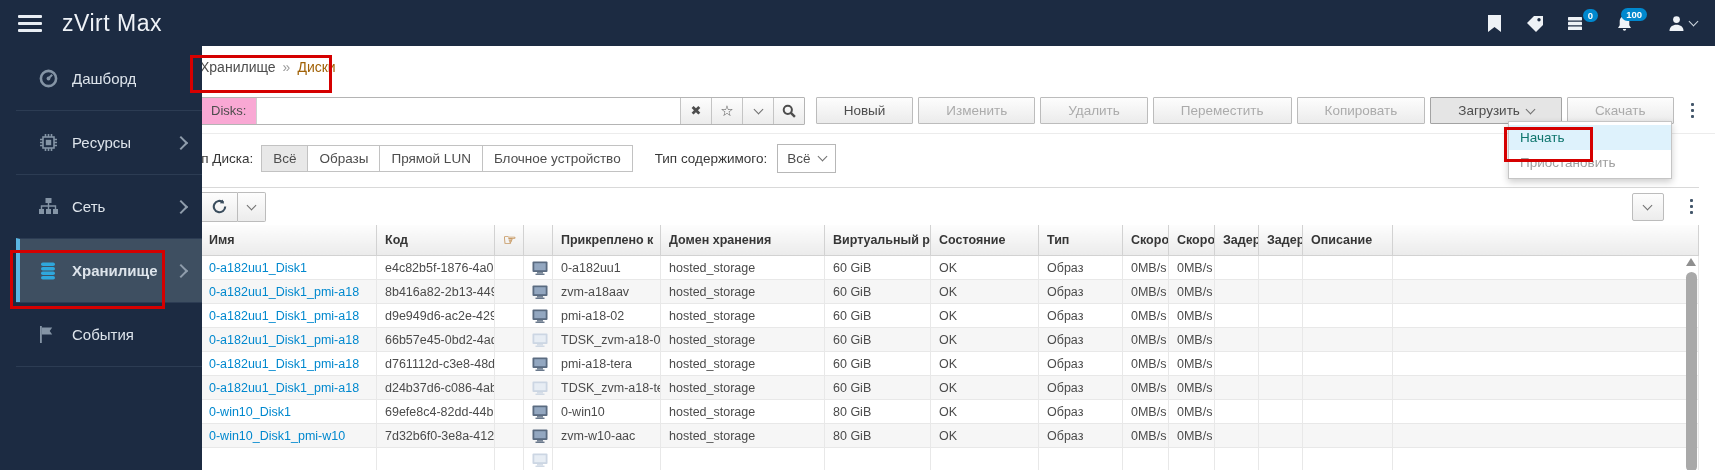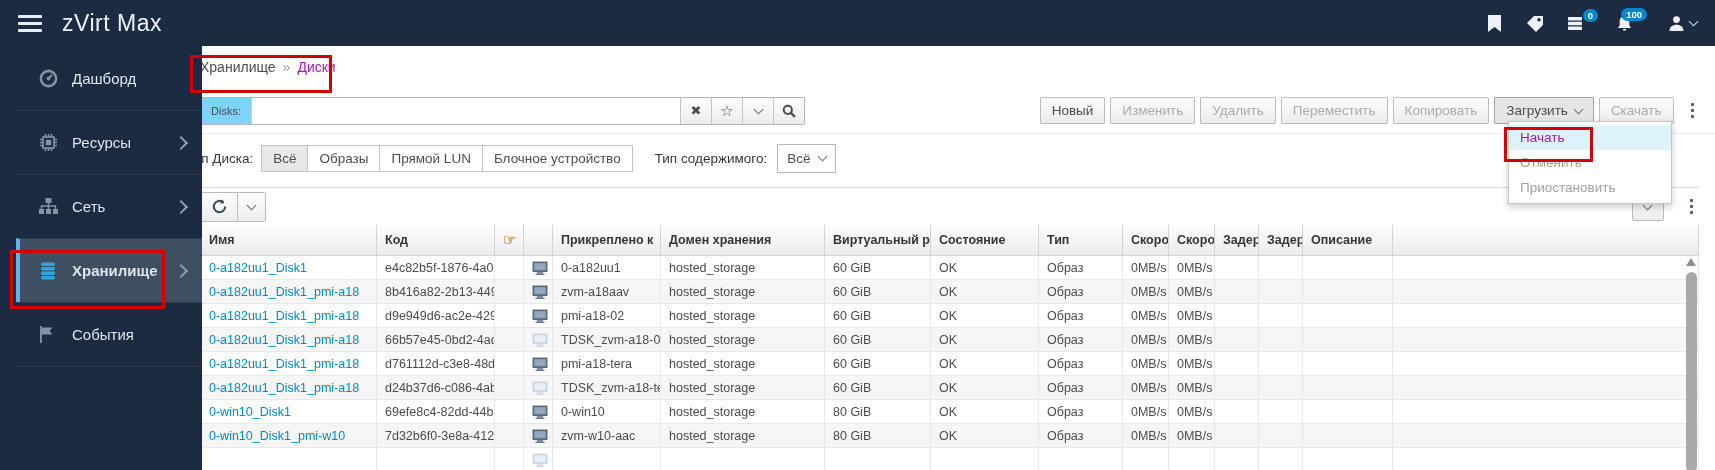--- a/index.html
+++ b/index.html
@@ -26,31 +26,31 @@
   .side-item.active{background:#3e4f61;border-left:4px solid #5ab6e3;font-weight:bold;}
   .side-item.active .sicon{margin-left:16px;}
   .sidebar-bottom-border{height:1px;background:#2c3c53;}
 
   
   .main{position:absolute;left:186px;top:46px;width:1529px;height:424px;background:#fff;}
 
   .breadcrumb-row{height:42px;display:flex;align-items:center;padding-left:14px;font-size:14px;}
   .crumb-parent{color:#4d4d4d;cursor:pointer;}
   .crumb-sep{color:#9b9b9b;margin:0 7px;}
-  .crumb-current{color:#a21caf;cursor:pointer;}
+  .crumb-current{color:#a16207;cursor:pointer;}
 
   .toolbar-row{height:45px;display:flex;align-items:center;padding:0 15px 0 14px;border-bottom:1px solid #ececec;}
   .search-bar{display:flex;align-items:stretch;width:605px;height:28px;border:1px solid #b4b4b4;border-radius:1px;box-sizing:border-box;}
-  .search-label{background:#7dd3fc;border-right:1px solid #cfcfcf;display:flex;align-items:center;padding:0 10px;font-size:11px;color:#4d4d4d;}
+  .search-label{background:#f9a8d4;border-right:1px solid #cfcfcf;display:flex;align-items:center;padding:0 10px;font-size:13px;color:#4d4d4d;}
   .search-input{flex:1;border:none;outline:none;font-size:13px;padding:0 6px;min-width:0;}
   .sbtn{width:30px;display:flex;align-items:center;justify-content:center;border-left:1px solid #c4c4c4;background:linear-gradient(#fdfdfd,#ececec);cursor:pointer;color:#4d4d4d;font-size:13px;}
   .sbtn .caret{color:#7a7a7a;}
 
   .action-buttons{margin-left:auto;display:flex;align-items:center;gap:5px;}
-  .btn{height:27px;padding:0 11px;font-size:13.5px;color:#4d4d4d;background:linear-gradient(#fdfdfd,#ebebeb);border:1px solid #bcbcbc;border-radius:1px;cursor:pointer;font-family:inherit;display:flex;align-items:center;gap:7px;white-space:nowrap;}
+  .btn{height:27px;padding:0 27px;font-size:13.5px;color:#4d4d4d;background:linear-gradient(#fdfdfd,#ebebeb);border:1px solid #bcbcbc;border-radius:1px;cursor:pointer;font-family:inherit;display:flex;align-items:center;gap:7px;white-space:nowrap;}
   .btn.disabled{color:#ababab;}
   .btn.open{background:#e5e5e5;border-color:#a3a3a3;}
   .caret{display:inline-block;width:6px;height:6px;border-right:1.6px solid #6f6f6f;border-bottom:1.6px solid #6f6f6f;transform:rotate(45deg);margin-top:-3px;}
   .kebab{display:flex;flex-direction:column;gap:2.5px;padding:4px 6px;cursor:pointer;margin-left:6px;}
   .kebab i{width:3.5px;height:3.5px;background:#44576b;border-radius:1px;}
 
   .filter-row{height:48px;display:flex;align-items:center;font-size:13.5px;color:#363636;}
   .fgroup{display:flex;margin-left:8px;}
   .fbtn{height:27px;padding:0 11px;font-size:13.5px;color:#4d4d4d;background:#fff;border:1px solid #c2c2c2;border-left-width:0;cursor:pointer;font-family:inherit;}
   .fbtn:first-child{border-left-width:1px;}
@@ -75,21 +75,21 @@
   td.c-icon, th.c-icon{padding:0;text-align:center;}
   .name-link{color:#0088ce;cursor:pointer;}
   .hand-glyph{color:#c89b66;font-size:15px;}
   .monitor svg{vertical-align:middle;}
   .monitor .mb{fill:#5a6b80;} .monitor .ms{fill:#93a7c0;}
   .monitor.pale .mb{fill:#ccd6e3;} .monitor.pale .ms{fill:#e7edf4;}
 
   
   .dropdown{position:absolute;left:1508px;top:121px;width:162px;background:#fff;border:1px solid #c5c5c5;box-shadow:0 3px 7px rgba(0,0,0,.2);z-index:50;padding:3px 0;}
   .dd-item{height:25px;display:flex;align-items:center;padding-left:11px;font-size:13.5px;color:#9f9f9f;cursor:pointer;}
-  .dd-item.enabled{color:#a21caf;}
+  .dd-item.enabled{color:#0f766e;}
   .dd-item.highlighted{background:#def2fc;}
 
   
   .vscroll-up{position:absolute;left:1686px;top:258px;width:0;height:0;border-left:5.5px solid transparent;border-right:5.5px solid transparent;border-bottom:8px solid #8f8f8f;z-index:8;cursor:pointer;}
   .vscroll-thumb{position:absolute;left:1686px;top:272px;width:11px;height:200px;background:#a9a9a9;border-radius:6px;z-index:8;cursor:grab;}
 
   
   .anno{position:absolute;border:3px solid #d50000;z-index:60;pointer-events:none;}
 </style>
 </head>
@@ -542,21 +542,20 @@
               <td></td>
               <td></td>
             </tr>
           </tbody>
       </table>
     </div>
   </div>
 
   <div class="dropdown" id="upload-menu">
       <div class="dd-item enabled highlighted">Начать</div>
-      <div class="dd-item">Отменить</div>
       <div class="dd-item">Приостановить</div>
     </div>
 
   <div class="vscroll-up"></div>
   <div class="vscroll-thumb"></div>
 
   <div class="anno" style="left:190px;top:55px;width:136px;height:32px;"></div>
   <div class="anno" style="left:10px;top:250px;width:149px;height:53px;"></div>
   <div class="anno" style="left:1504px;top:127px;width:83px;height:29px;"></div>
 

